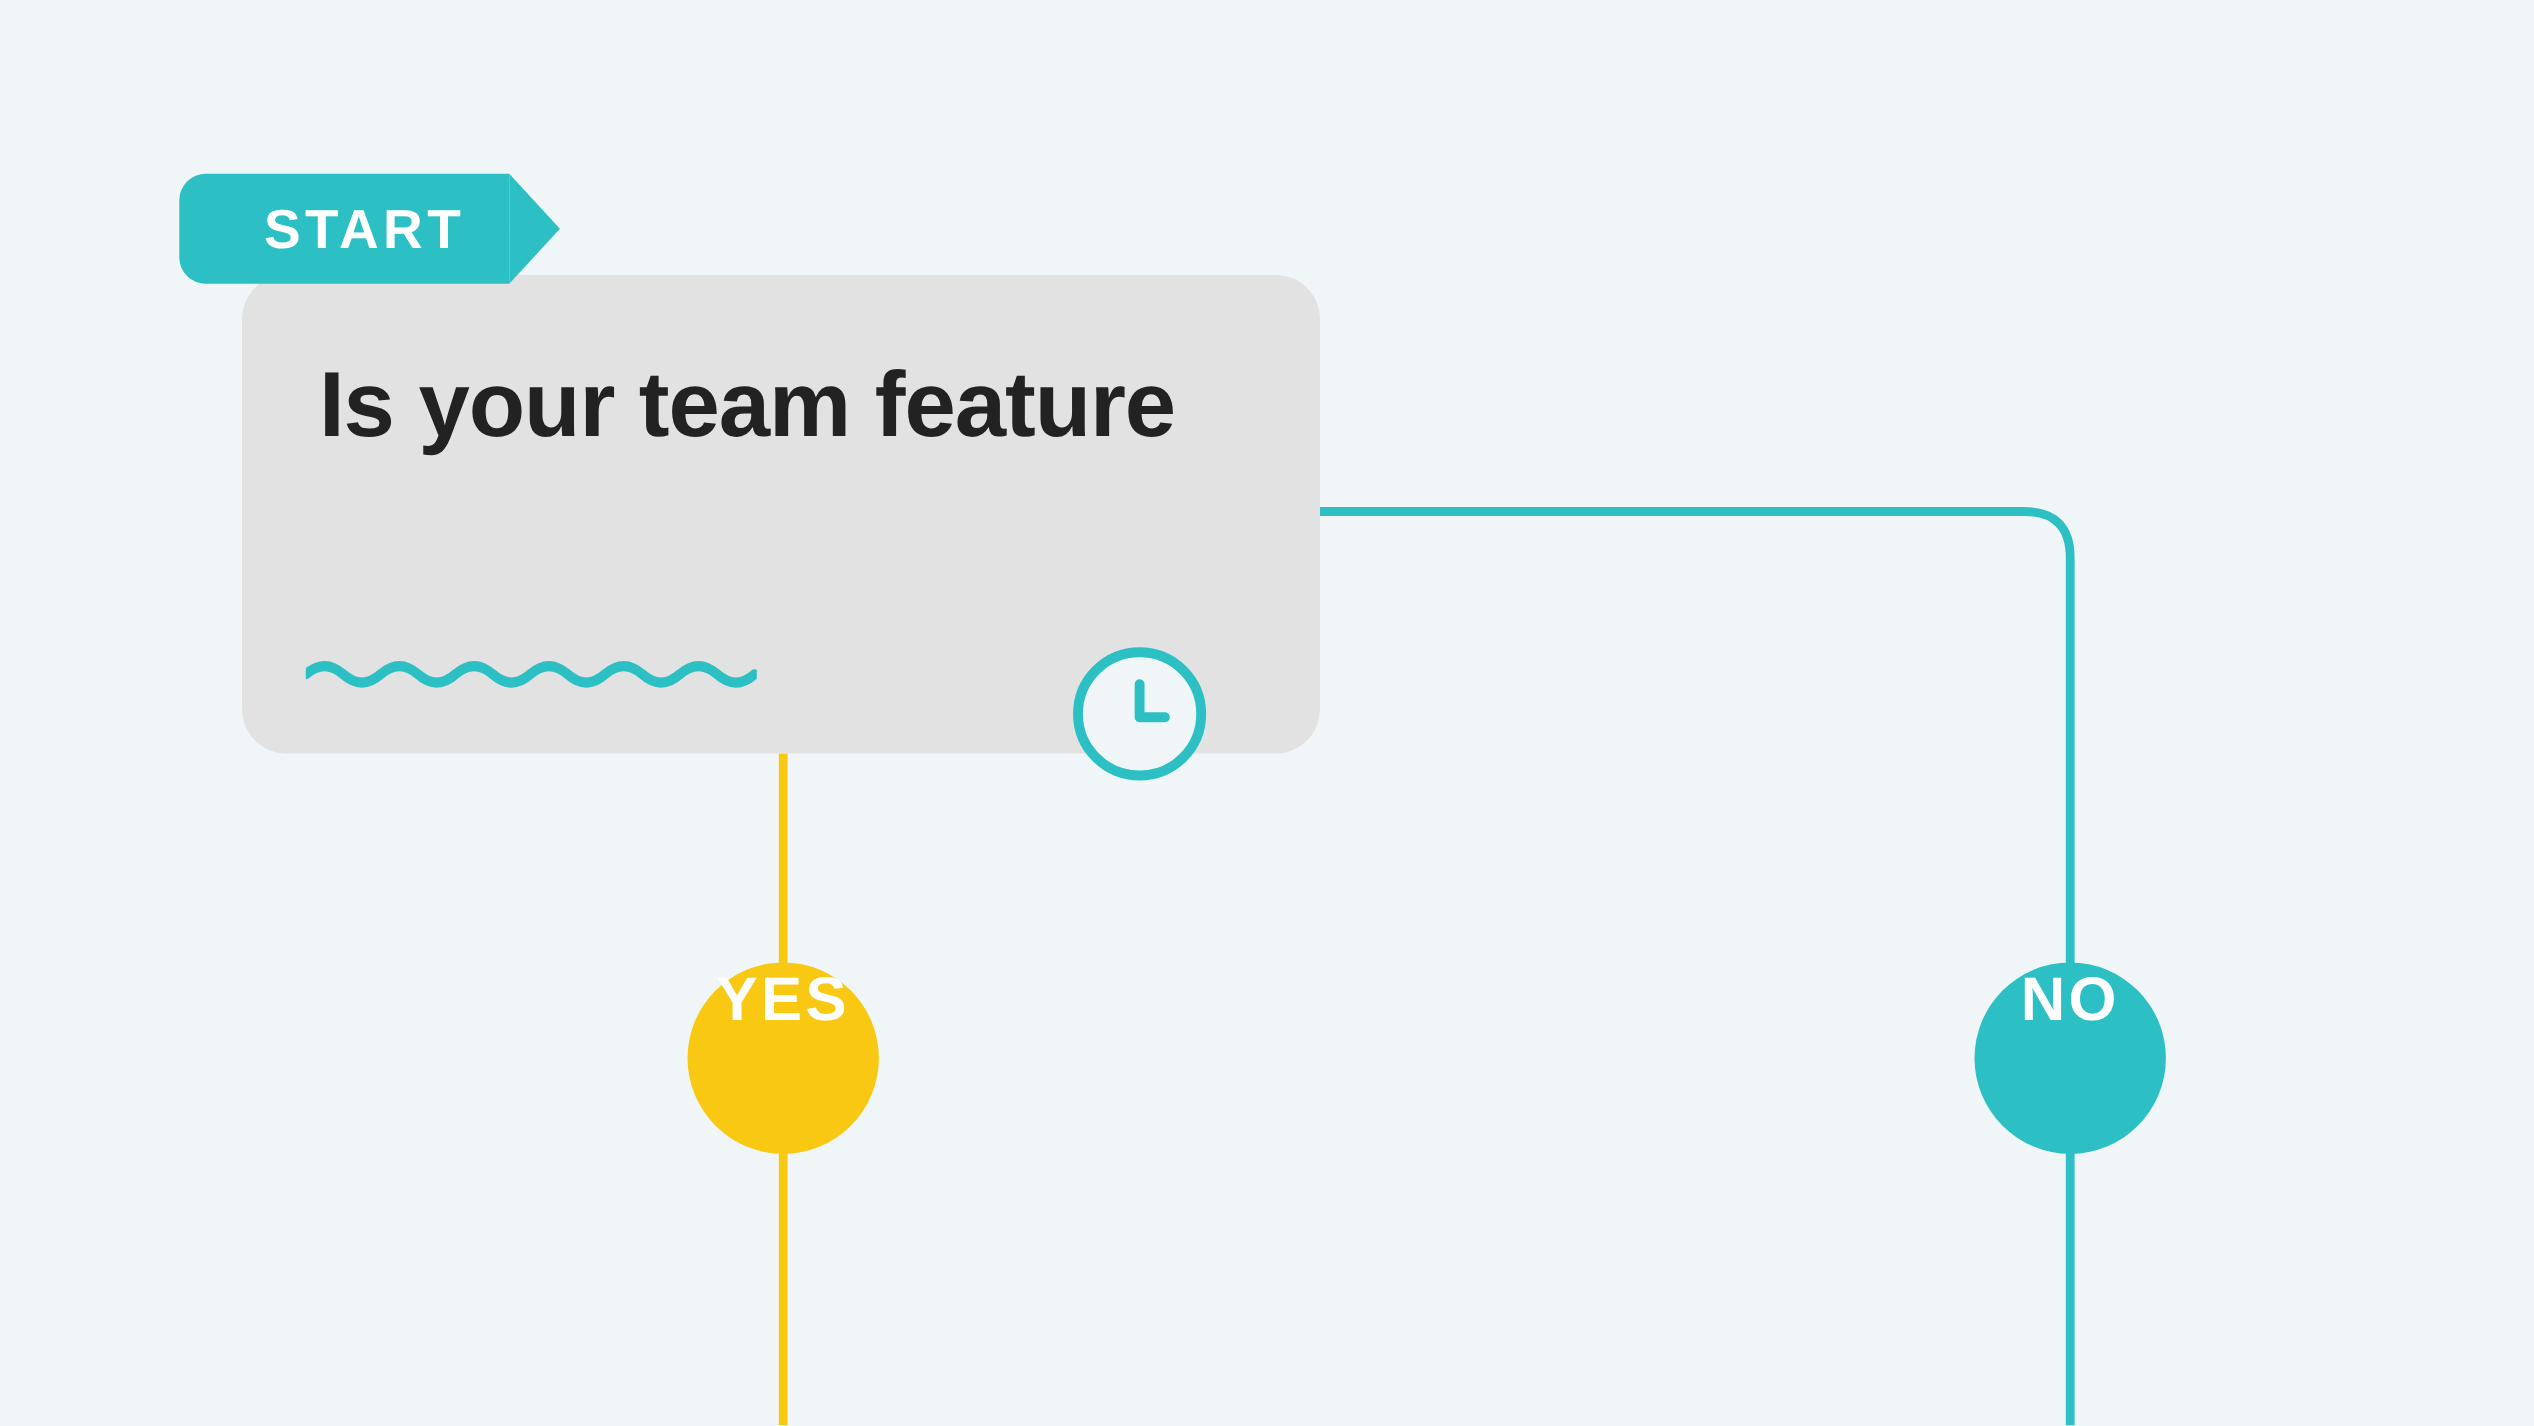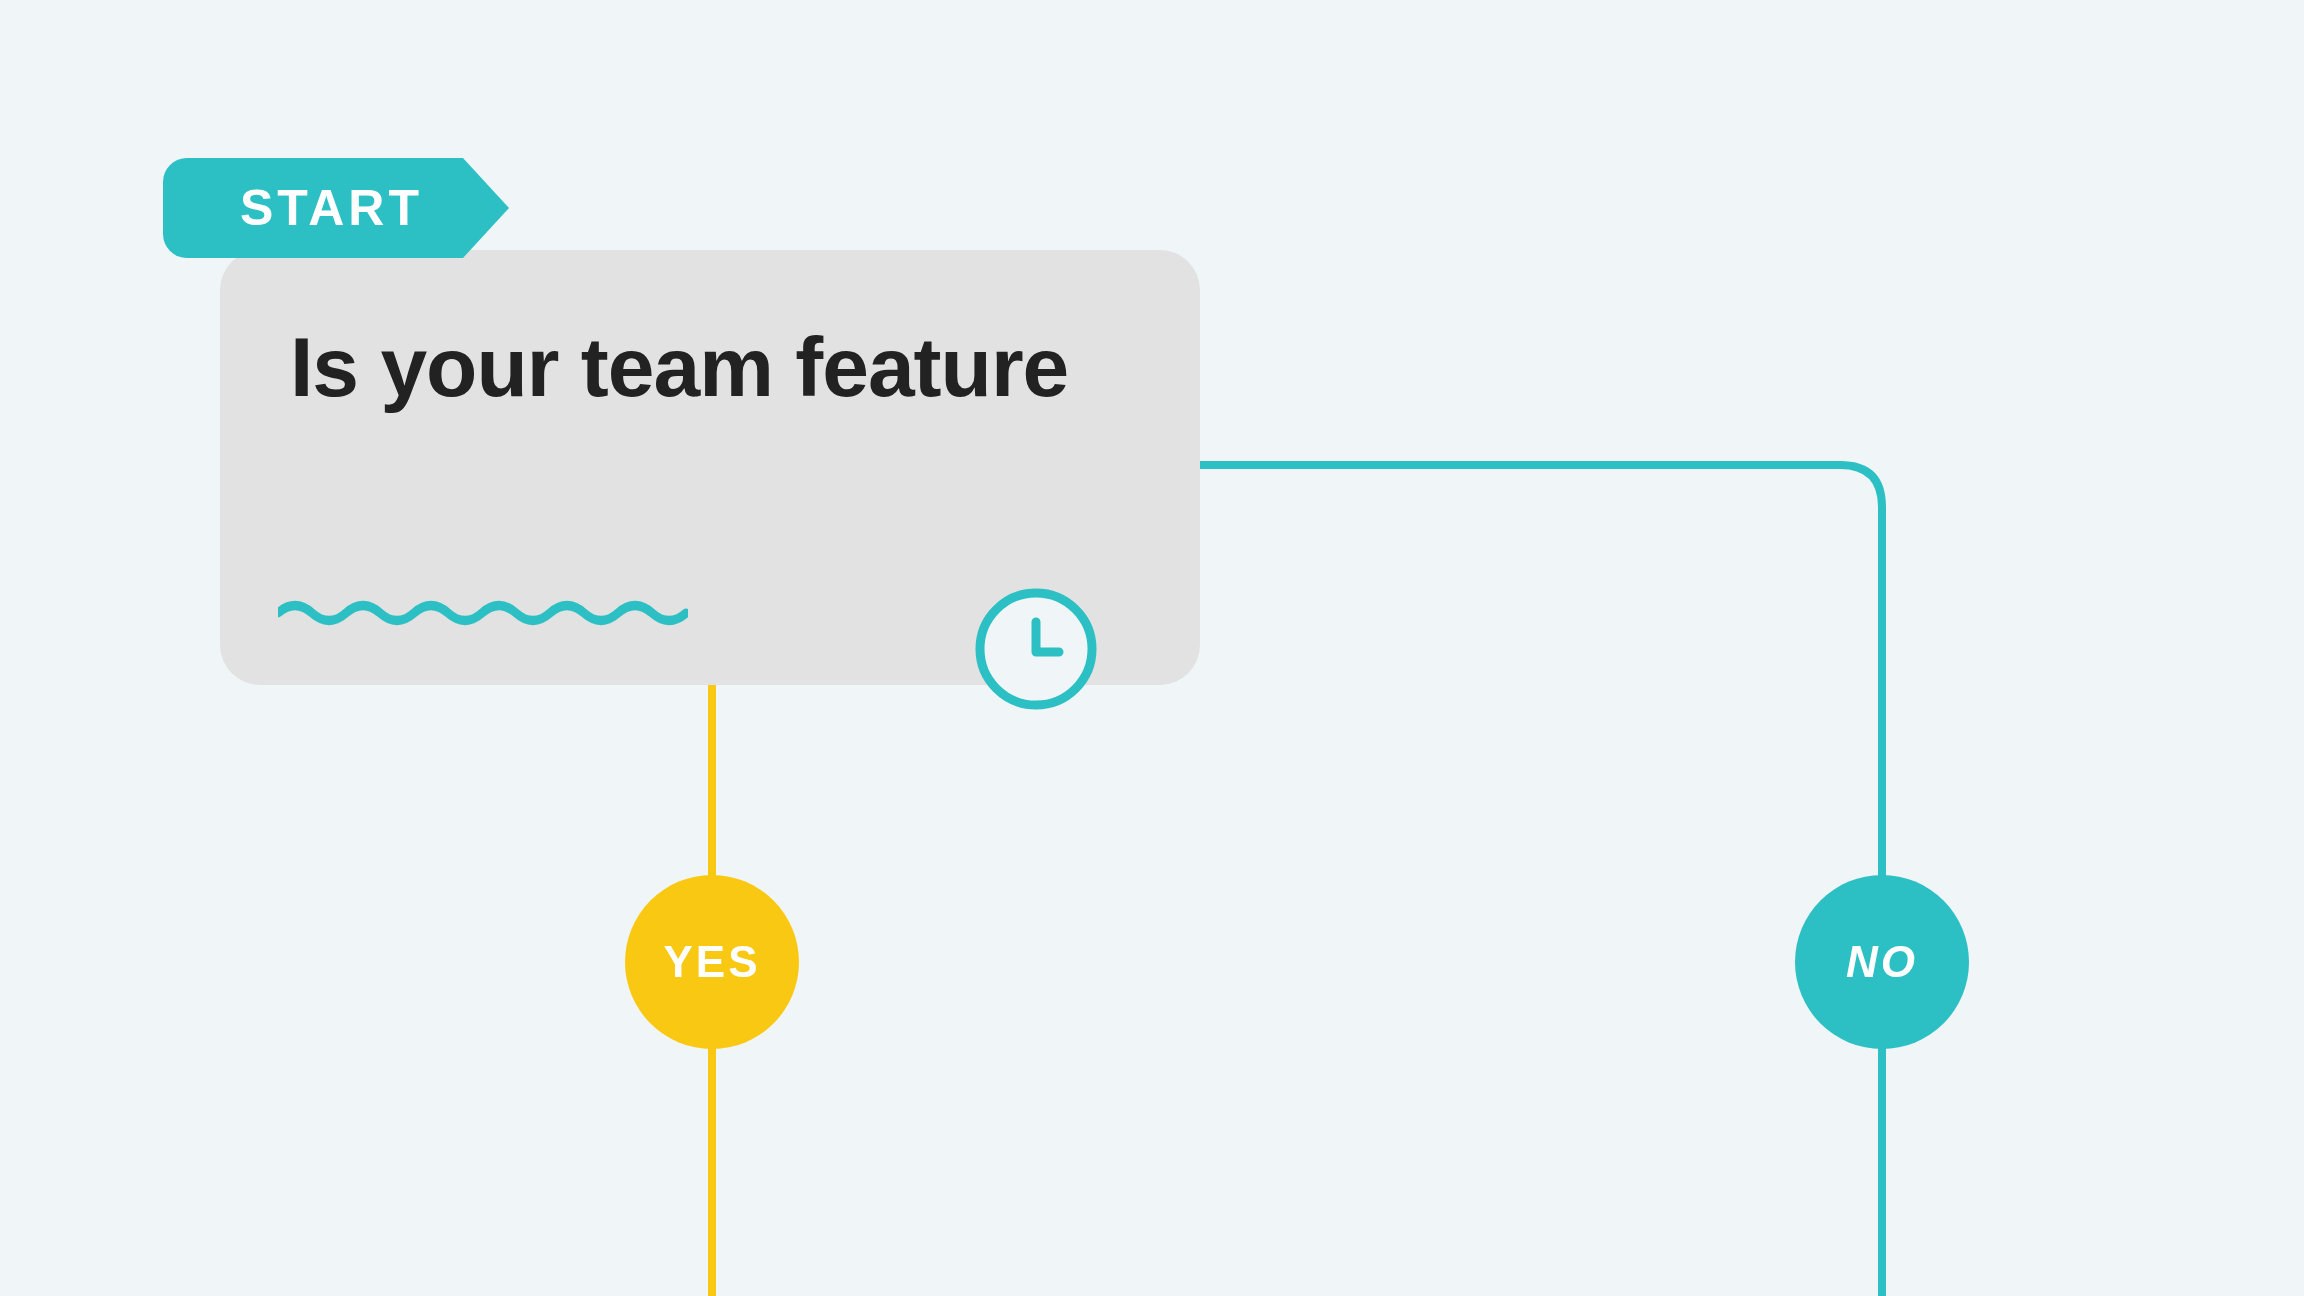--- a/index.html
+++ b/index.html
@@ -98,37 +98,35 @@
     pointer-events: none;
   }
 
   
   .node {
     position: absolute;
     width: 174px;
     height: 174px;
     border-radius: 50%;
     display: flex;
-    align-items: center;
     justify-content: center;
     color: var(--white);
     font-weight: 800;
-    font-size: 44px;
+    font-size: 56px;
     letter-spacing: 3px;
   }
   .node-yes {
     left: 625px;
     top: 875px;
     background: var(--yellow);
   }
   .node-no {
     left: 1795px;
     top: 875px;
     background: var(--teal);
-    font-style: italic;
   }
 </style>
 </head>
 <body>
 
 <div class="stage">
 
   <svg class="wire" style="left:0;top:0" width="2304" height="1296">
     <path d="M 1200 465 L 1840 465 Q 1882 465 1882 507 L 1882 1296" fill="none" stroke="#2cc0c4" stroke-width="8"></path>
   </svg>

